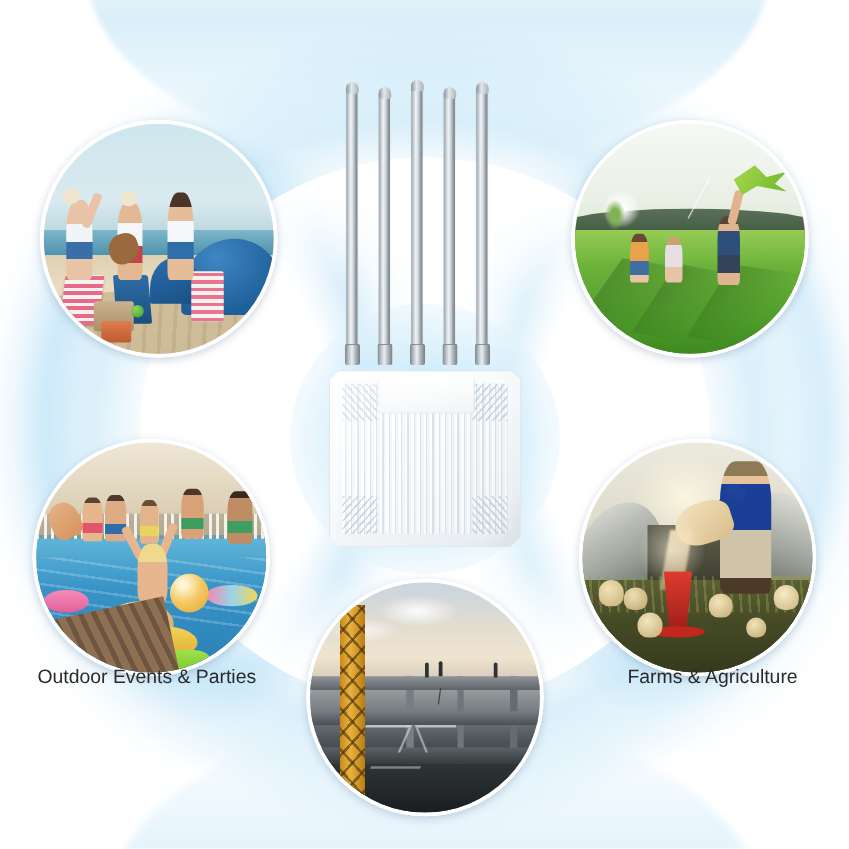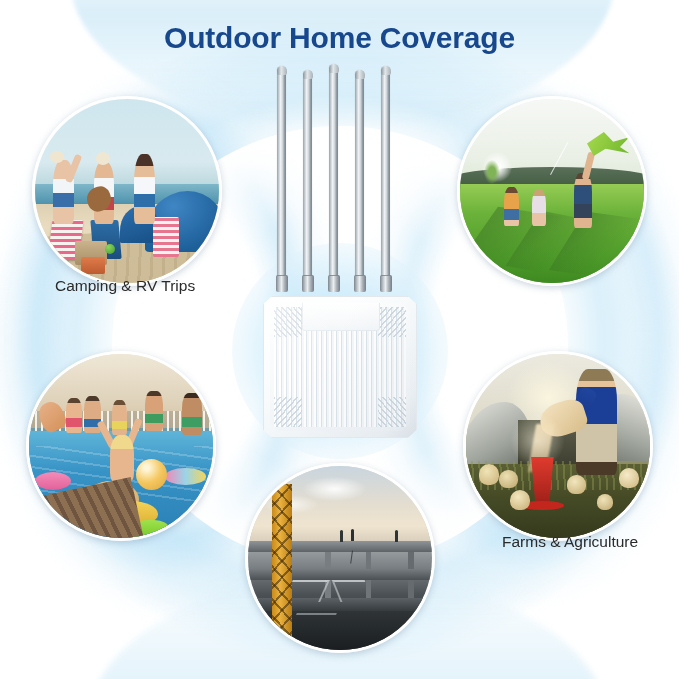--- a/index.html
+++ b/index.html
@@ -434,21 +434,20 @@
 
 <div id="stage">
 
   <div class="ring-outer"></div>
   <div class="ring-top-swoosh"></div>
   <div class="ring-bottom-swoosh"></div>
   <div class="ring-arc-left"></div>
   <div class="ring-arc-right"></div>
   <div class="ring-inner-white"></div>
 
-  <div class="title">Outdoor Home Coverage</div>
 
   <div class="center-glow"></div>
 
   <div class="router">
     <div class="ant a1"></div>
     <div class="ant a2"></div>
     <div class="ant a3"></div>
     <div class="ant a4"></div>
     <div class="ant a5"></div>
     <div class="body">
@@ -478,21 +477,20 @@
         <div class="ball"></div>
       <div class="p1"></div>
         <div class="p1h"></div>
         <div class="p1a"></div>
       <div class="p2"></div>
         <div class="p2h"></div>
         <div class="guitar"></div>
       <div class="p3"></div>
     </div>
   </div>
-  <div class="label" style="left:55px; top:277px;">Camping &amp; RV Trips</div>
 
   <div class="photo" style="left:457px; top:96px; width:190px; height:190px;">
     <div class="scene s-park">
       <div class="sky"></div>
         <div class="hills"></div>
         <div class="grass"></div>
       <div class="sun"></div>
         <div class="tree"></div>
       <div class="shadow1"></div>
         <div class="shadow2"></div>
@@ -524,20 +522,21 @@
       <div class="armL"></div>
         <div class="armR"></div>
       <div class="girl"></div>
       <div class="beachball"></div>
         <div class="donut"></div>
       <div class="floatY"></div>
         <div class="floatG"></div>
       <div class="deck"></div>
     </div>
   </div>
+  <div class="label" style="left:30px; top:533px;">Outdoor Events &amp; Parties</div>
 
   <div class="photo" style="left:463px; top:351px; width:190px; height:190px;">
     <div class="scene s-farm">
       <div class="bg"></div>
         <div class="sunhaze"></div>
       <div class="coopL"></div>
         <div class="coopR"></div>
         <div class="coopdark"></div>
       <div class="ground"></div>
         <div class="grassT"></div>

